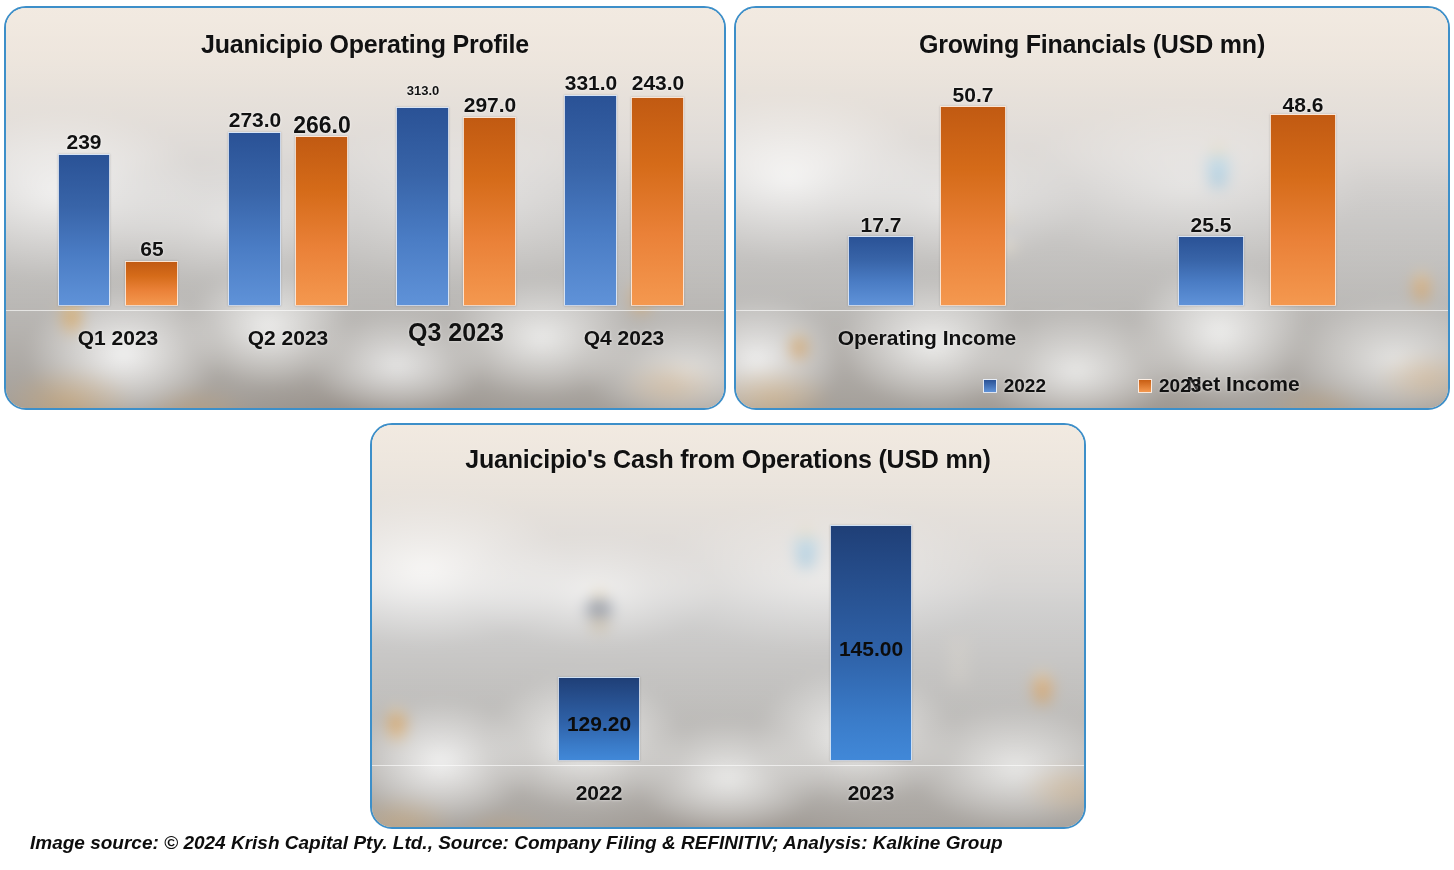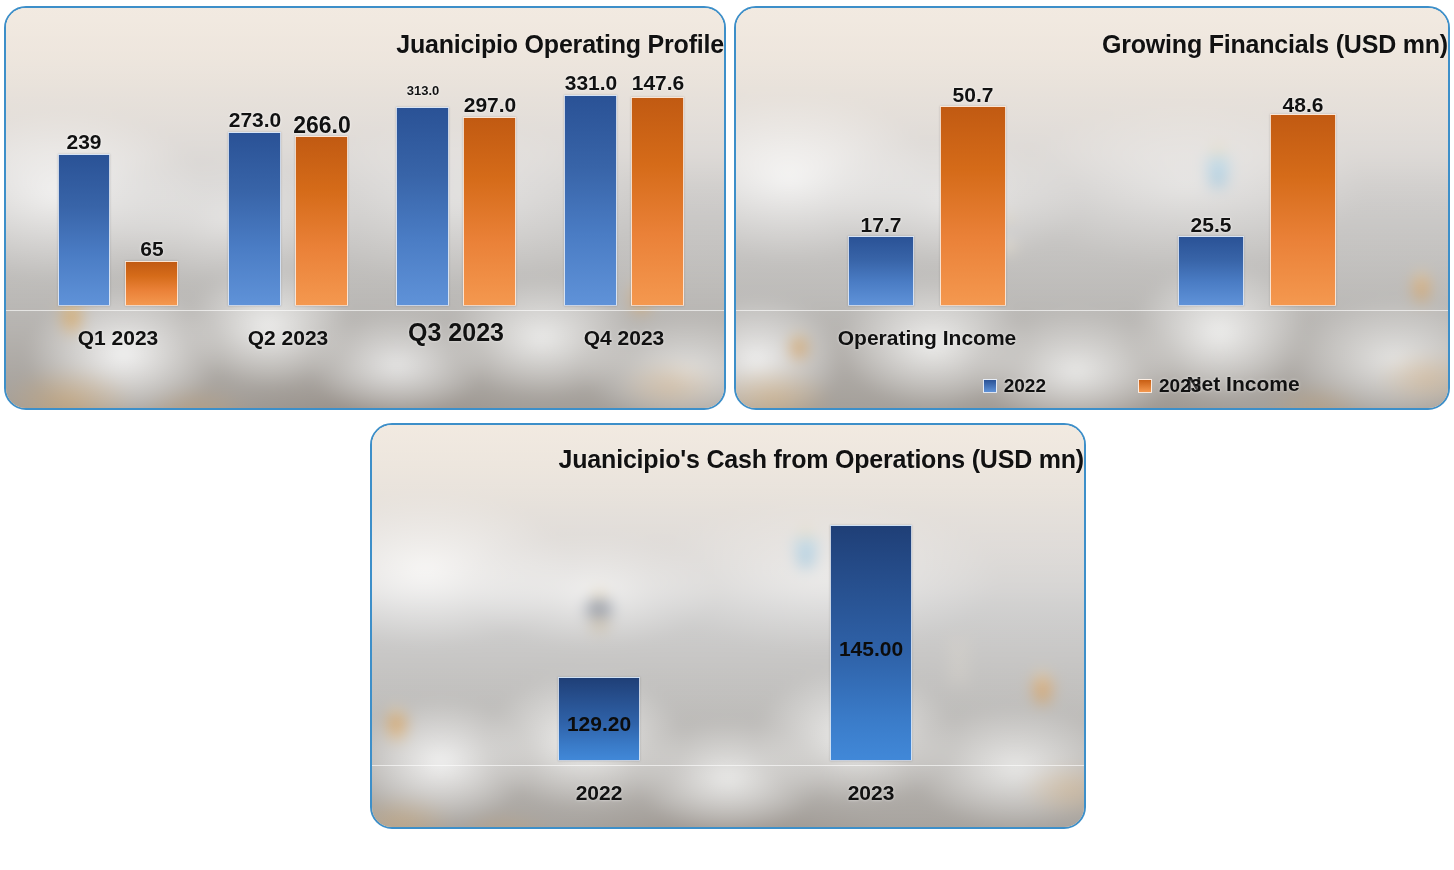--- a/index.html
+++ b/index.html
@@ -89,21 +89,21 @@
     position: absolute; inset: 0;
     background: linear-gradient(180deg, rgba(243,235,226,.78) 0%, rgba(235,229,222,.42) 22%, rgba(226,224,222,.12) 44%, rgba(222,222,221,.06) 100%);
   }
 
   .panel-inner { position: absolute; inset: 0; }
 
   
   .chart-title {
     position: absolute;
     left: 0; right: 0;
-    text-align: right;
+    text-align: center;
     font-weight: bold;
     color: #111111;
     letter-spacing: -.2px;
     text-shadow: 0 0 2px rgba(255,255,255,.55);
   }
 
   
   .plot { position: absolute; }
   .baseline {
     position: absolute; left: 0; right: 0; height: 1px;
@@ -244,21 +244,21 @@
 
         <div class="bar orange" style="left:457px; width:53px; height:189px; bottom:102px;"></div>
         <div class="bar-label" style="left:446px; width:76px; top:85px; font-size:21px;">297.0</div>
 
         <div class="cat-label" style="left:380px; width:140px; top:310px; font-size:25px;">Q3 2023</div>
 
         <div class="bar blue" style="left:558px; width:53px; height:211px; bottom:102px;"></div>
         <div class="bar-label" style="left:547px; width:76px; top:63px; font-size:21px;">331.0</div>
 
         <div class="bar orange" style="left:625px; width:53px; height:209px; bottom:102px;"></div>
-        <div class="bar-label" style="left:614px; width:76px; top:63px; font-size:21px;">147.6</div>
+        <div class="bar-label" style="left:614px; width:76px; top:63px; font-size:21px;">243.0</div>
 
         <div class="cat-label" style="left:548px; width:140px; top:318px; font-size:21px;">Q4 2023</div>
       </div>
 
     </div>
   </div>
 
   <div class="panel" style="left:734px; top:6px; width:716px; height:404px;">
     <div class="panel-bg">
       <div class="photo">
@@ -397,14 +397,15 @@
 
         <div class="bar blue-deep" style="left:458px; width:82px; height:236px; bottom:66px;"></div>
         <div class="bar-label inside" style="left:450px; width:98px; top:212px; font-size:21px;">145.00</div>
 
         <div class="cat-label" style="left:167px; width:120px; top:356px; font-size:21px;">2022</div>
         <div class="cat-label" style="left:439px; width:120px; top:356px; font-size:21px;">2023</div>
       </div>
     </div>
   </div>
 
+  <div id="footer">Image source: © 2024 Krish Capital Pty. Ltd., Source: Company Filing &amp; REFINITIV; Analysis: Kalkine Group</div>
 
 </div>
 
 </body></html>

